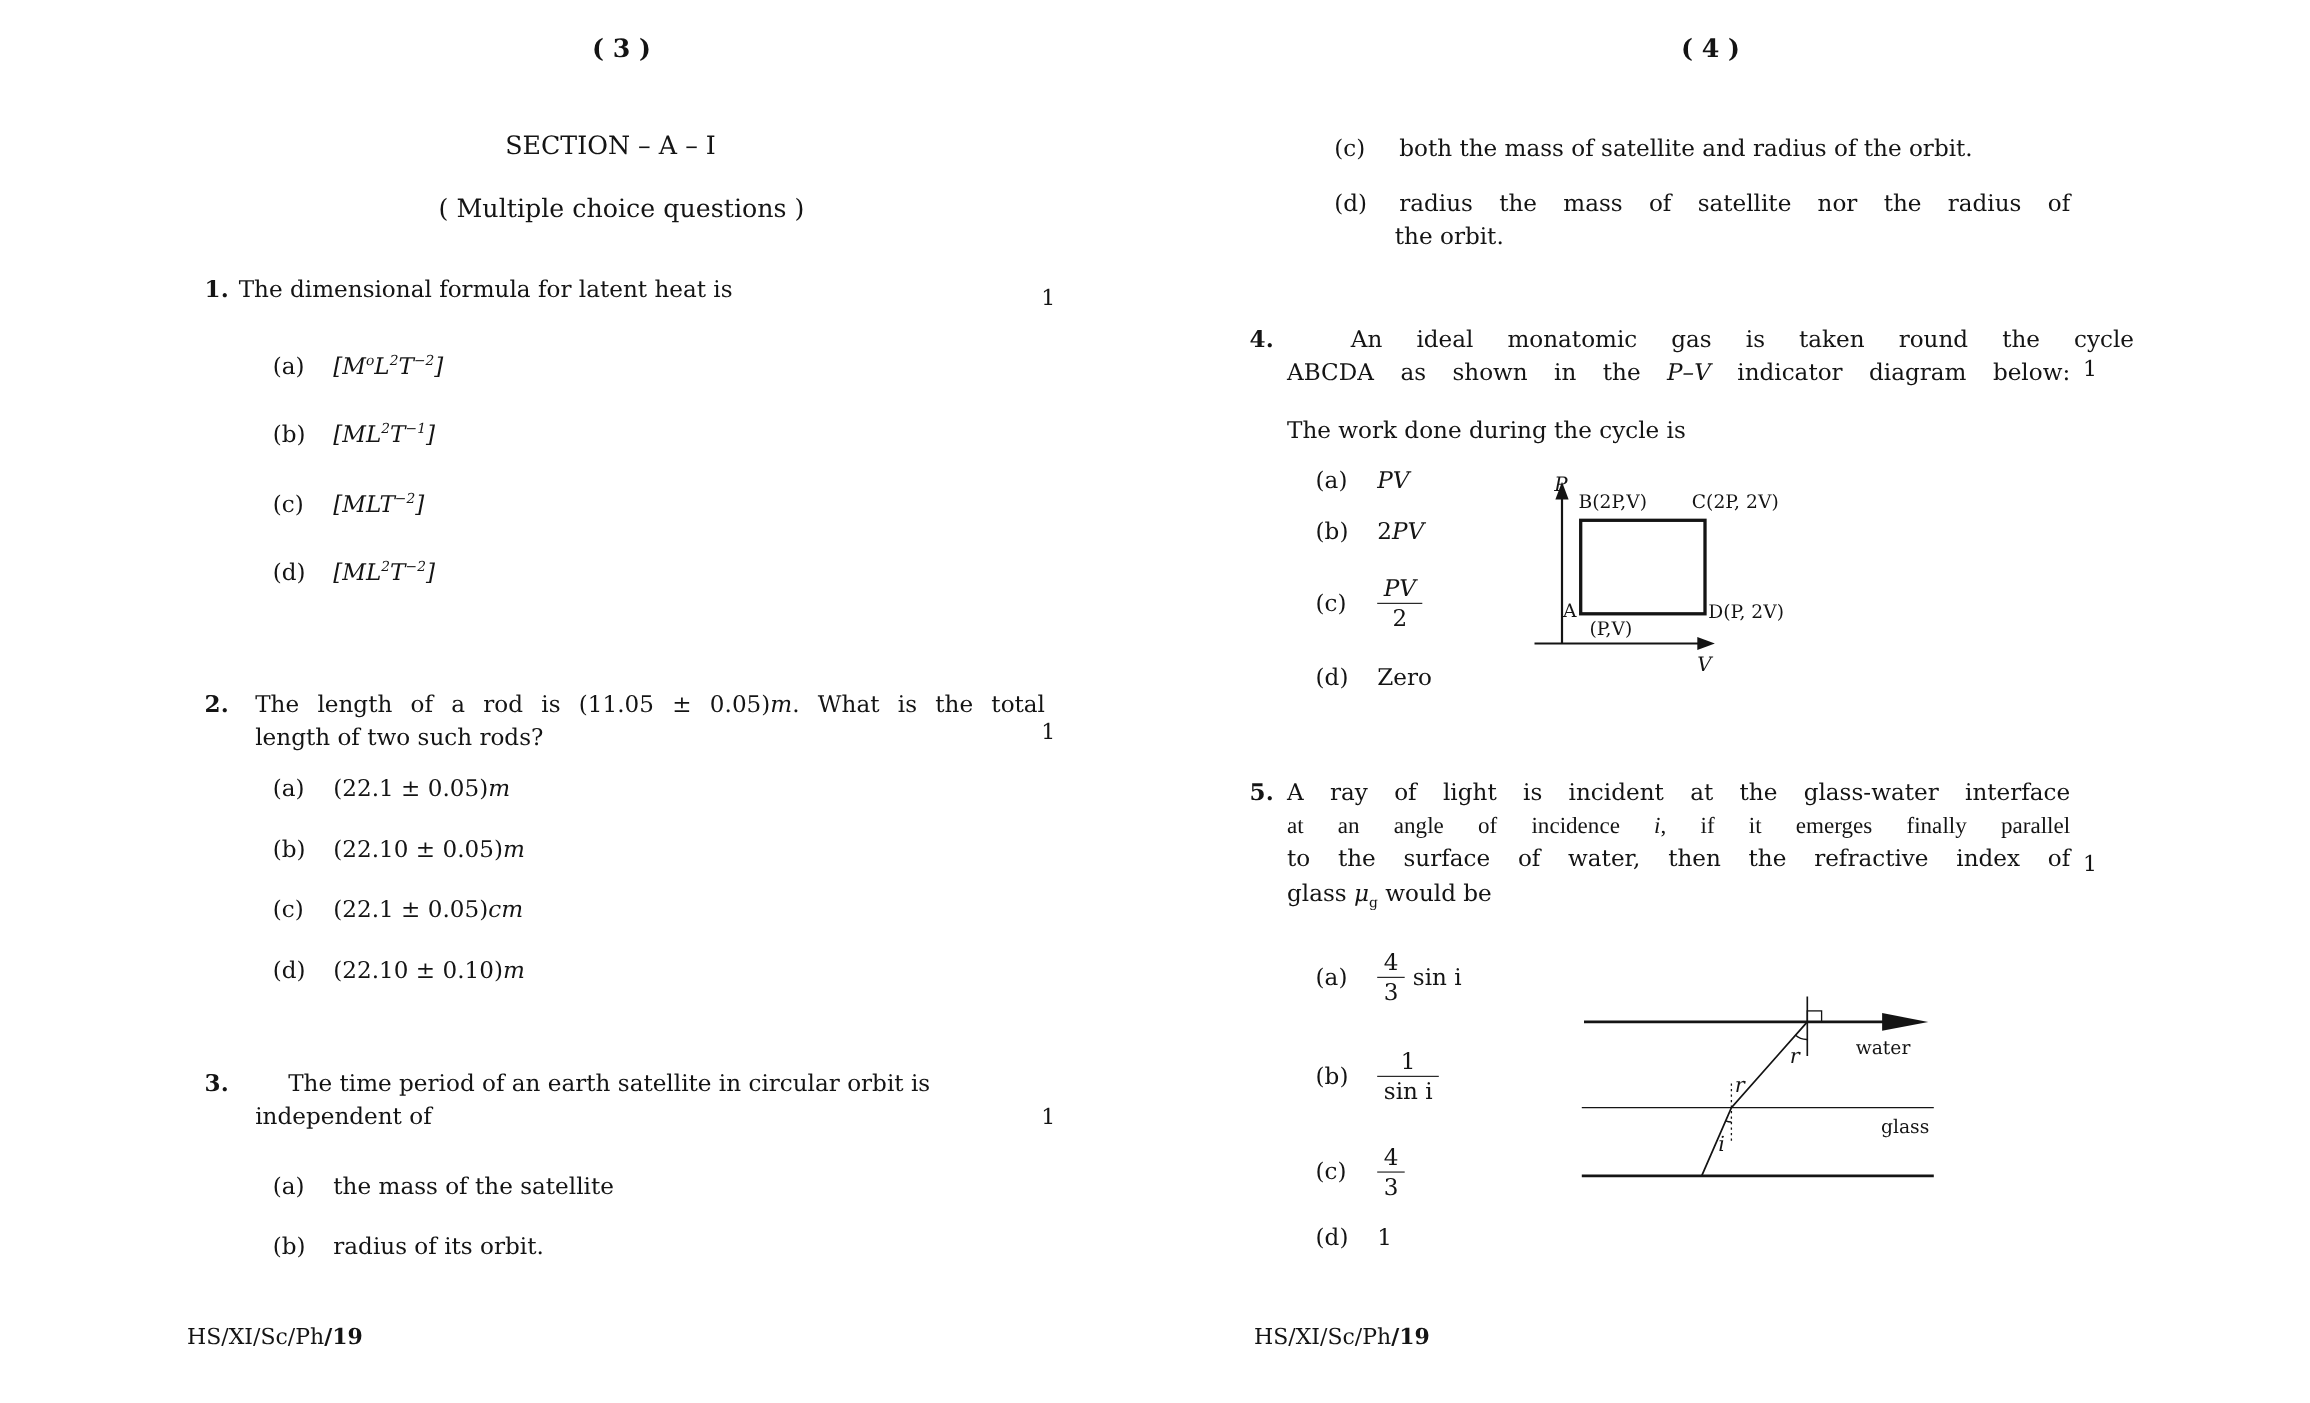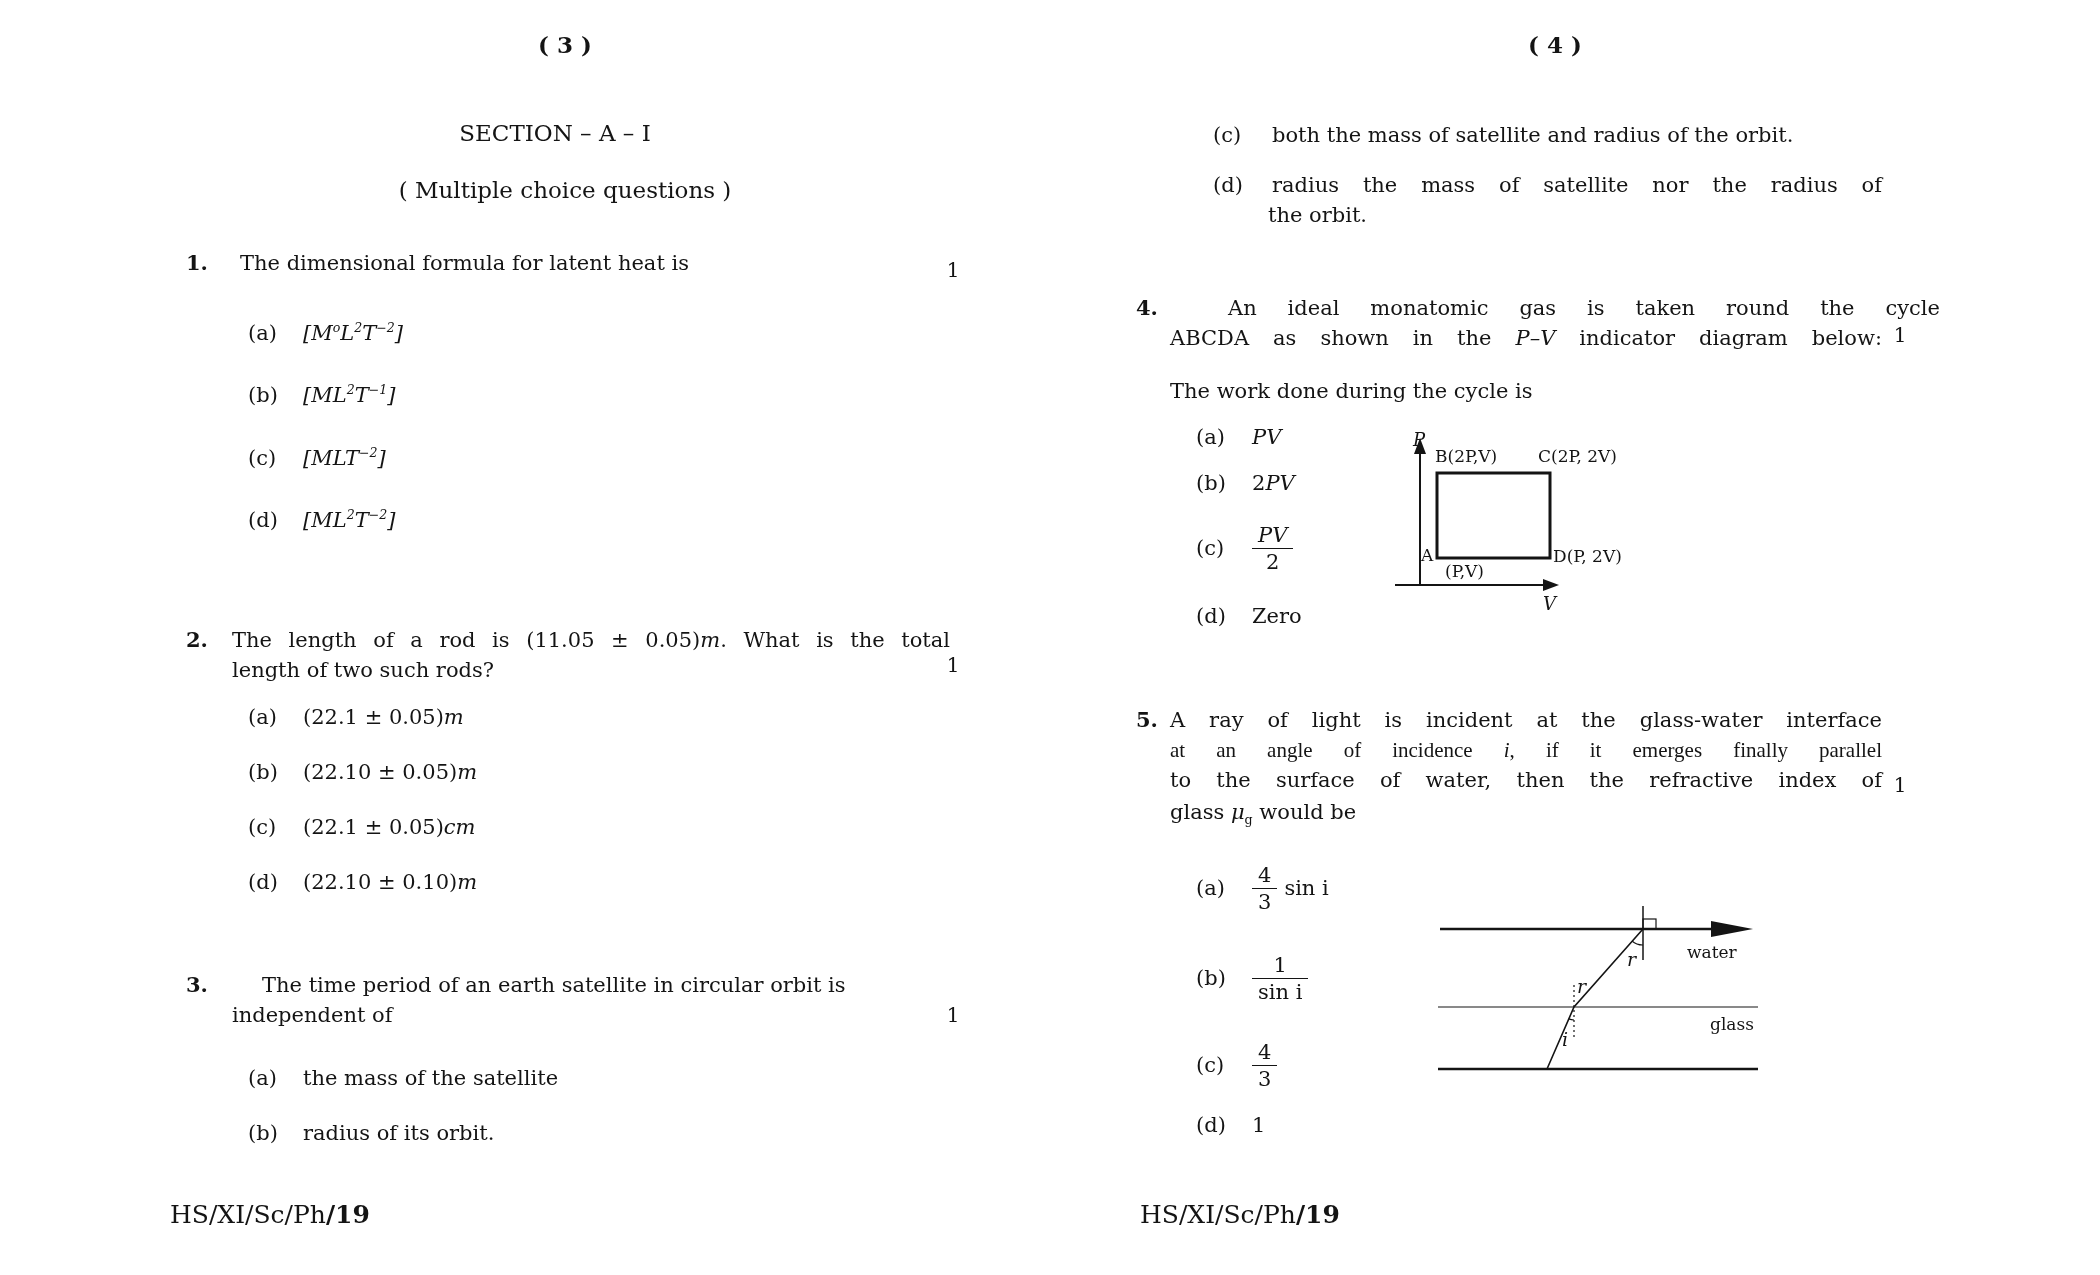--- a/index.html
+++ b/index.html
@@ -15,38 +15,38 @@
   .optrow{position:absolute;display:flex;align-items:center;font-size:21px;line-height:30px;}
   .optlab{flex:none;width:55px;}
   .optlab2{flex:none;width:59px;}
   .optlab3{flex:none;width:56px;}
   sup{font-size:60%;line-height:0;}
   sub{font-size:60%;line-height:0;}
   .frac{display:inline-block;text-align:center;font-size:21px;line-height:26px;}
   .frac .fnum{display:block;padding:0 6px;border-bottom:1.6px solid #141414;}
   .frac .fden{display:block;padding:0 6px;}
   .suffix{margin-left:7px;}
-  .footer{position:absolute;font-size:25px;line-height:30px;white-space:nowrap;}
+  .footer{position:absolute;font-size:20px;line-height:30px;white-space:nowrap;}
   svg{position:absolute;}
   svg text{font-family:"DejaVu Serif","Liberation Serif",serif;fill:#141414;}
   .dlab{font-size:17px;}
   .dlabi{font-size:18px;font-style:italic;}
   .dlabi2{font-size:19px;font-style:italic;}
 </style>
 </head>
 <body>
 
 <div id="canvas">
 
   <div class="head b ctr" style="left:160px;top:30px;width:810px;">( 3 )</div>
   <div class="head ctr" style="position:absolute;left:160px;top:118px;width:790px;">SECTION – A – I</div>
   <div class="head ctr" style="position:absolute;left:160px;top:175px;width:810px;">( Multiple choice questions )</div>
 
   <div class="ln b" style="left:186px;top:248px;">1.</div>
-  <div class="ln" style="left:240px;top:248px;text-align:right;">The dimensional formula for latent heat is</div>
+  <div class="ln" style="left:217px;top:248px;text-align:right;">The dimensional formula for latent heat is</div>
   <div class="mark" style="left:938px;top:255px;">1</div>
 
   <div class="optrow" style="left:248px;top:318px;">
     <span class="optlab">(a)</span>
     <span class="it"><span>[M</span><sup>o</sup><span>L</span><sup>2</sup><span>T</span><sup>−2</sup><span>]</span></span>
   </div>
   <div class="optrow" style="left:248px;top:380px;">
     <span class="optlab">(b)</span>
     <span class="it"><span>[ML</span><sup>2</sup><span>T</span><sup>−1</sup><span>]</span></span>
   </div>

